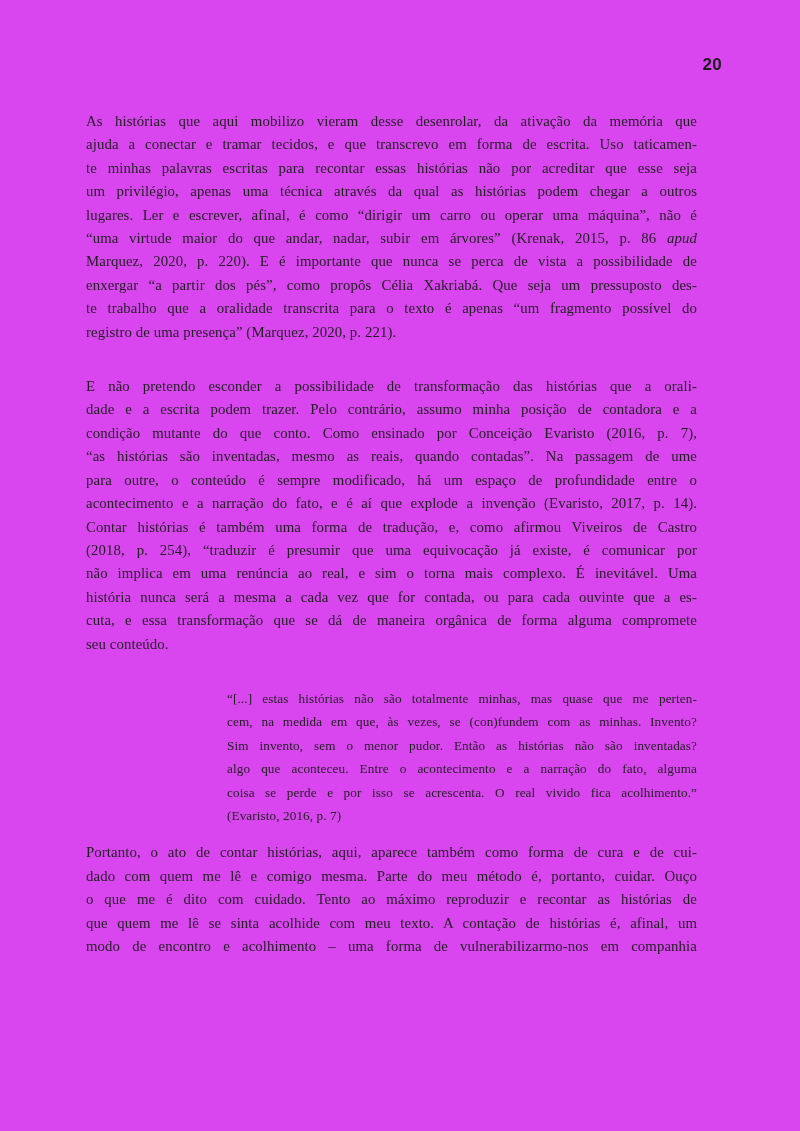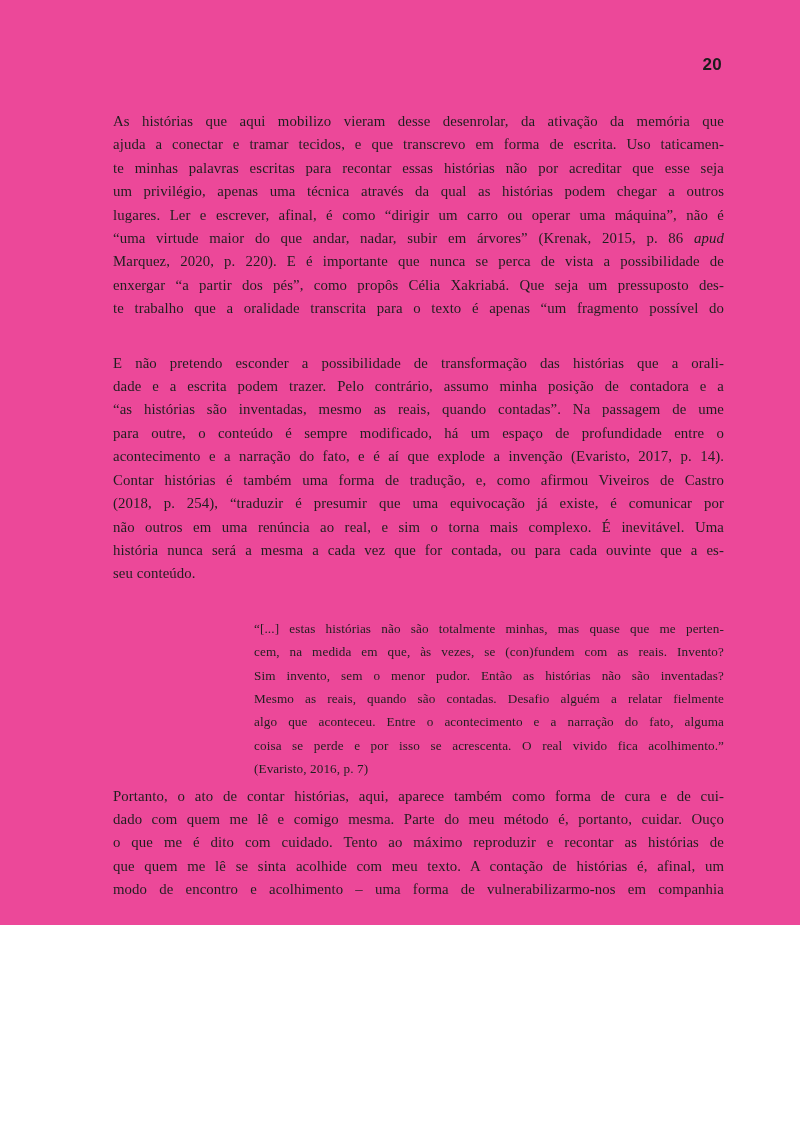--- a/index.html
+++ b/index.html
@@ -3,60 +3,60 @@
 <meta charset="utf-8">
 <style>
   html, body {
     margin: 0;
     padding: 0;
     background: #ffffff;
   }
   .page {
     position: relative;
     width: 800px;
-    height: 925px;
-    background: #ec4899;
+    height: 1131px;
+    background: #d946ef;
     overflow: hidden;
     font-family: "Liberation Serif", "DejaVu Serif", serif;
     color: #1f1f1f;
   }
   .page-number {
     position: absolute;
     top: 55px;
     right: 78px;
     font-family: "Liberation Sans", "DejaVu Sans", sans-serif;
     font-weight: 700;
     font-size: 17px;
     letter-spacing: 0.3px;
     color: #1c1c1c;
   }
   .text-column {
     position: absolute;
-    left: 113px;
+    left: 86px;
     top: 110px;
     width: 611px;
   }
   .para {
     margin: 0 0 31px 0;
   }
   .para .line {
     font-size: 14.8px;
     line-height: 23.4px;
     white-space: nowrap;
     overflow: hidden;
     text-align: justify;
     text-align-last: justify;
     letter-spacing: 0.1px;
   }
   .para .line.last {
     text-align-last: left;
   }
   .para.quote {
     margin-left: 141px;
-    margin-bottom: 4px;
+    margin-bottom: 14px;
   }
   .para.quote .line {
     font-size: 13.2px;
     line-height: 23.4px;
   }
   .para:last-child {
     margin-bottom: 16px;
   }
   i { font-style: italic; }
 </style>
@@ -72,40 +72,42 @@
     <div class="para body">
         <div class="line">As histórias que aqui mobilizo vieram desse desenrolar, da ativação da memória que</div>
         <div class="line">ajuda a conectar e tramar tecidos, e que transcrevo em forma de escrita. Uso taticamen-</div>
         <div class="line">te minhas palavras escritas para recontar essas histórias não por acreditar que esse seja</div>
         <div class="line">um privilégio, apenas uma técnica através da qual as histórias podem chegar a outros</div>
         <div class="line">lugares. Ler e escrever, afinal, é como “dirigir um carro ou operar uma máquina”, não é</div>
         <div class="line">“uma virtude maior do que andar, nadar, subir em árvores” (Krenak, 2015, p. 86 <i>apud</i></div>
         <div class="line">Marquez, 2020, p. 220). E é importante que nunca se perca de vista a possibilidade de</div>
         <div class="line">enxergar “a partir dos pés”, como propôs Célia Xakriabá. Que seja um pressuposto des-</div>
         <div class="line">te trabalho que a oralidade transcrita para o texto é apenas “um fragmento possível do</div>
+        <div class="line last">registro de uma presença” (Marquez, 2020, p. 221).</div>
       </div>
 
     <div class="para body">
         <div class="line">E não pretendo esconder a possibilidade de transformação das histórias que a orali-</div>
         <div class="line">dade e a escrita podem trazer. Pelo contrário, assumo minha posição de contadora e a</div>
+        <div class="line">condição mutante do que conto. Como ensinado por Conceição Evaristo (2016, p. 7),</div>
         <div class="line">“as histórias são inventadas, mesmo as reais, quando contadas”. Na passagem de ume</div>
         <div class="line">para outre, o conteúdo é sempre modificado, há um espaço de profundidade entre o</div>
         <div class="line">acontecimento e a narração do fato, e é aí que explode a invenção (Evaristo, 2017, p. 14).</div>
         <div class="line">Contar histórias é também uma forma de tradução, e, como afirmou Viveiros de Castro</div>
         <div class="line">(2018, p. 254), “traduzir é presumir que uma equivocação já existe, é comunicar por</div>
-        <div class="line">não outros em uma renúncia ao real, e sim o torna mais complexo. É inevitável. Uma</div>
+        <div class="line">não implica em uma renúncia ao real, e sim o torna mais complexo. É inevitável. Uma</div>
         <div class="line">história nunca será a mesma a cada vez que for contada, ou para cada ouvinte que a es-</div>
+        <div class="line">cuta, e essa transformação que se dá de maneira orgânica de forma alguma compromete</div>
         <div class="line last">seu conteúdo.</div>
       </div>
 
     <div class="para quote">
         <div class="line">“[...] estas histórias não são totalmente minhas, mas quase que me perten-</div>
-        <div class="line">cem, na medida em que, às vezes, se (con)fundem com as reais. Invento?</div>
+        <div class="line">cem, na medida em que, às vezes, se (con)fundem com as minhas. Invento?</div>
         <div class="line">Sim invento, sem o menor pudor. Então as histórias não são inventadas?</div>
-        <div class="line">Mesmo as reais, quando são contadas. Desafio alguém a relatar fielmente</div>
         <div class="line">algo que aconteceu. Entre o acontecimento e a narração do fato, alguma</div>
         <div class="line">coisa se perde e por isso se acrescenta. O real vivido fica acolhimento.”</div>
         <div class="line last">(Evaristo, 2016, p. 7)</div>
       </div>
 
     <div class="para body">
         <div class="line">Portanto, o ato de contar histórias, aqui, aparece também como forma de cura e de cui-</div>
         <div class="line">dado com quem me lê e comigo mesma. Parte do meu método é, portanto, cuidar. Ouço</div>
         <div class="line">o que me é dito com cuidado. Tento ao máximo reproduzir e recontar as histórias de</div>
         <div class="line">que quem me lê se sinta acolhide com meu texto. A contação de histórias é, afinal, um</div>

